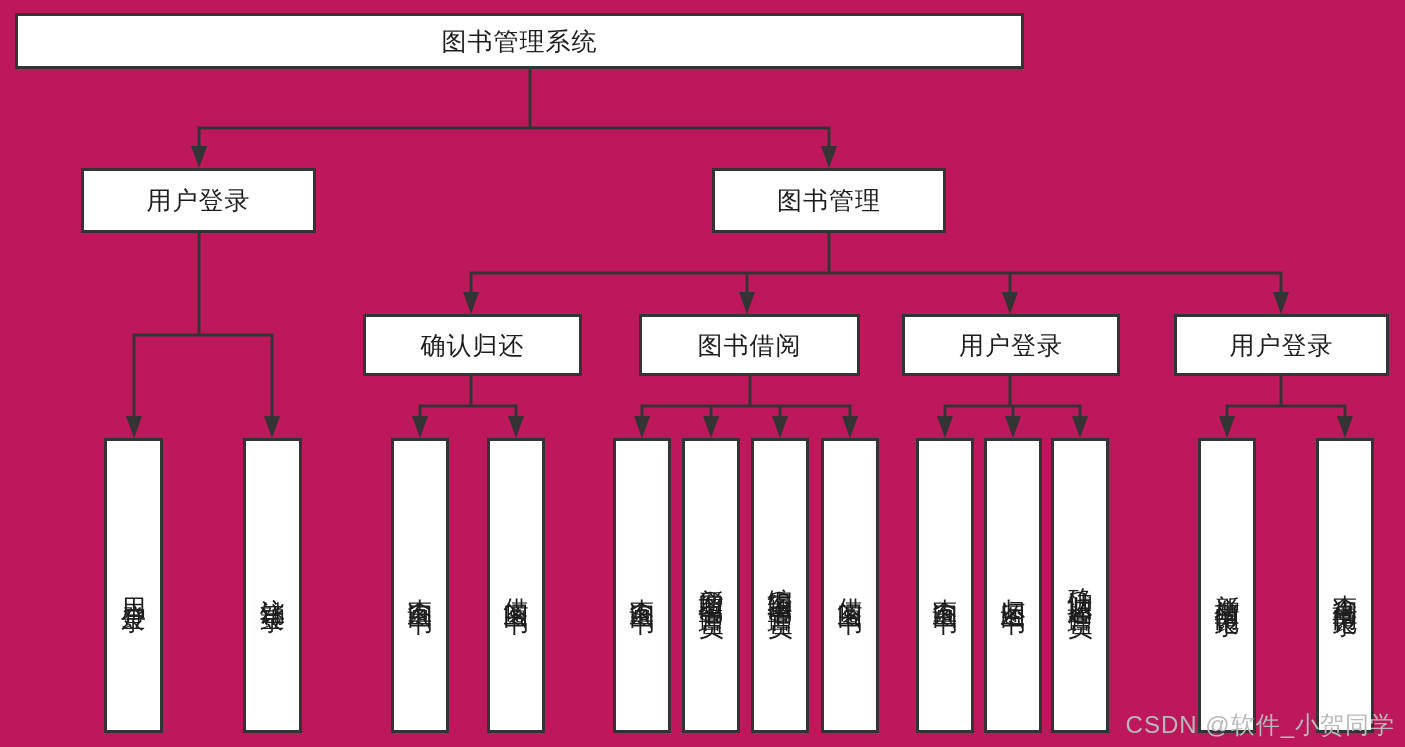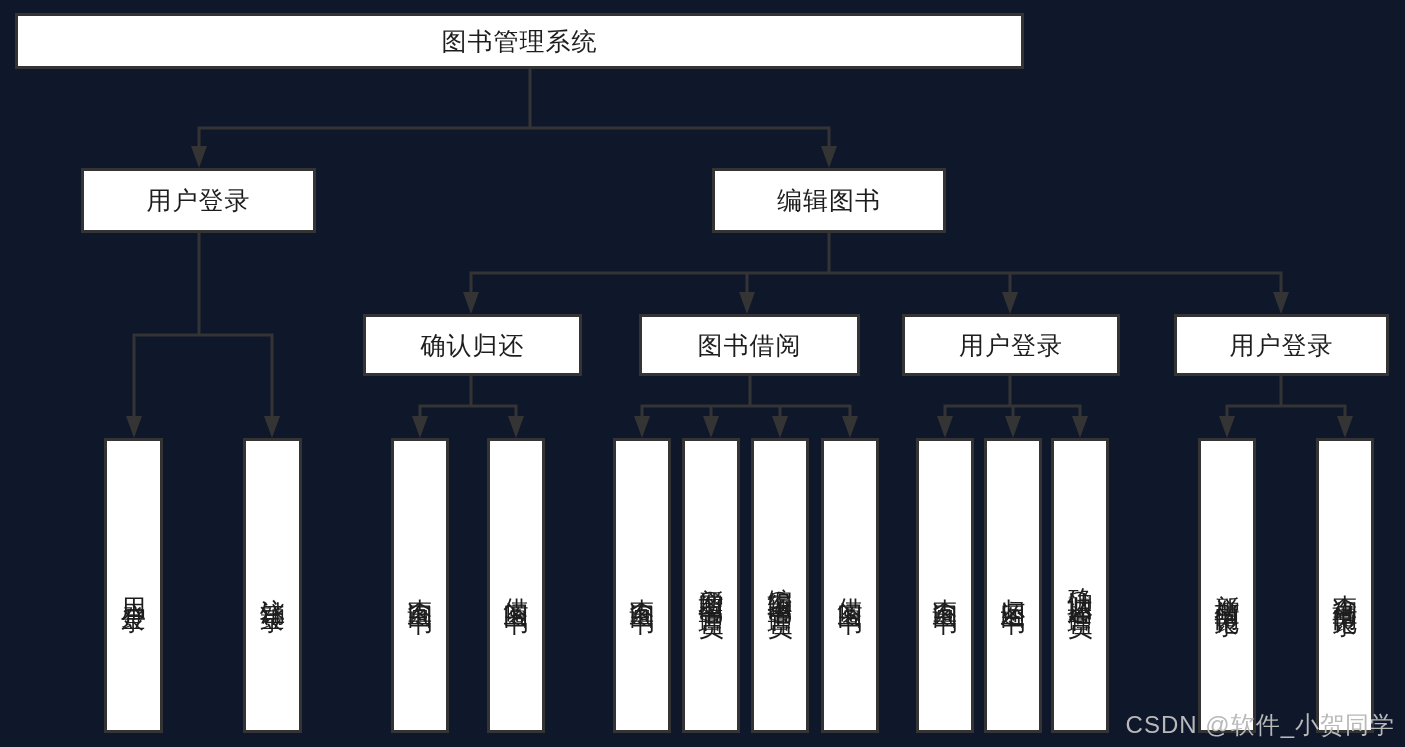--- a/index.html
+++ b/index.html
@@ -1,17 +1,17 @@
 <!DOCTYPE html>
 <html><head>
 <meta charset="utf-8">
 <style>
   html,body { margin:0; padding:0; background:#ffffff; }
   .page {
-    position:relative; width:1405px; height:747px; background:#0f172a;
+    position:relative; width:1405px; height:747px; background:#be185d;
     font-family:"Liberation Sans","DejaVu Sans",sans-serif; overflow:hidden;
   }
   .wires { position:absolute; left:0; top:0; width:1405px; height:747px; }
   .node {
     position:absolute; box-sizing:border-box; border:3px solid #343434;
     background:#ffffff; display:flex; align-items:center; justify-content:center;
     color:#1d1d1d; font-size:25px; letter-spacing:1px; line-height:1;
   }
   .node .lbl { display:block; white-space:nowrap; }
   .vnode .lbl {
@@ -46,21 +46,21 @@
   </svg>
 
   <div class="node" style="left:15px;top:13px;width:1009px;height:56px">
     <span class="lbl">图书管理系统</span>
   </div>
 
   <div class="node" style="left:81px;top:168px;width:235px;height:65px">
     <span class="lbl">用户登录</span>
   </div>
   <div class="node" style="left:712px;top:168px;width:234px;height:65px">
-    <span class="lbl">编辑图书</span>
+    <span class="lbl">图书管理</span>
   </div>
 
   <div class="node" style="left:363px;top:314px;width:219px;height:62px">
     <span class="lbl">确认归还</span>
   </div>
   <div class="node" style="left:639px;top:314px;width:221px;height:62px">
     <span class="lbl">图书借阅</span>
   </div>
   <div class="node" style="left:902px;top:314px;width:218px;height:62px">
     <span class="lbl">用户登录</span>

